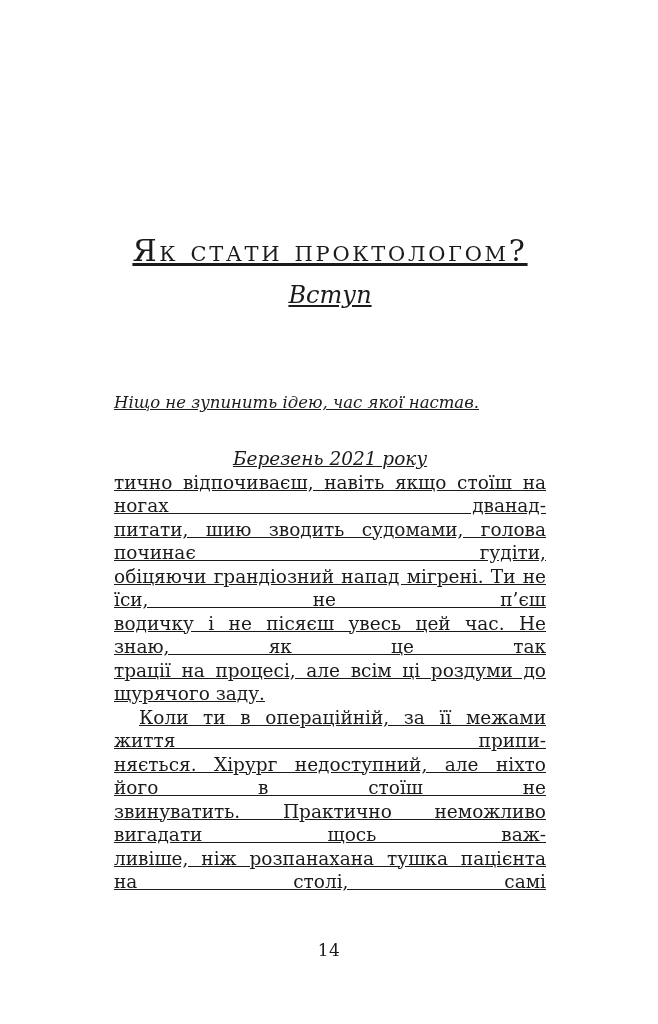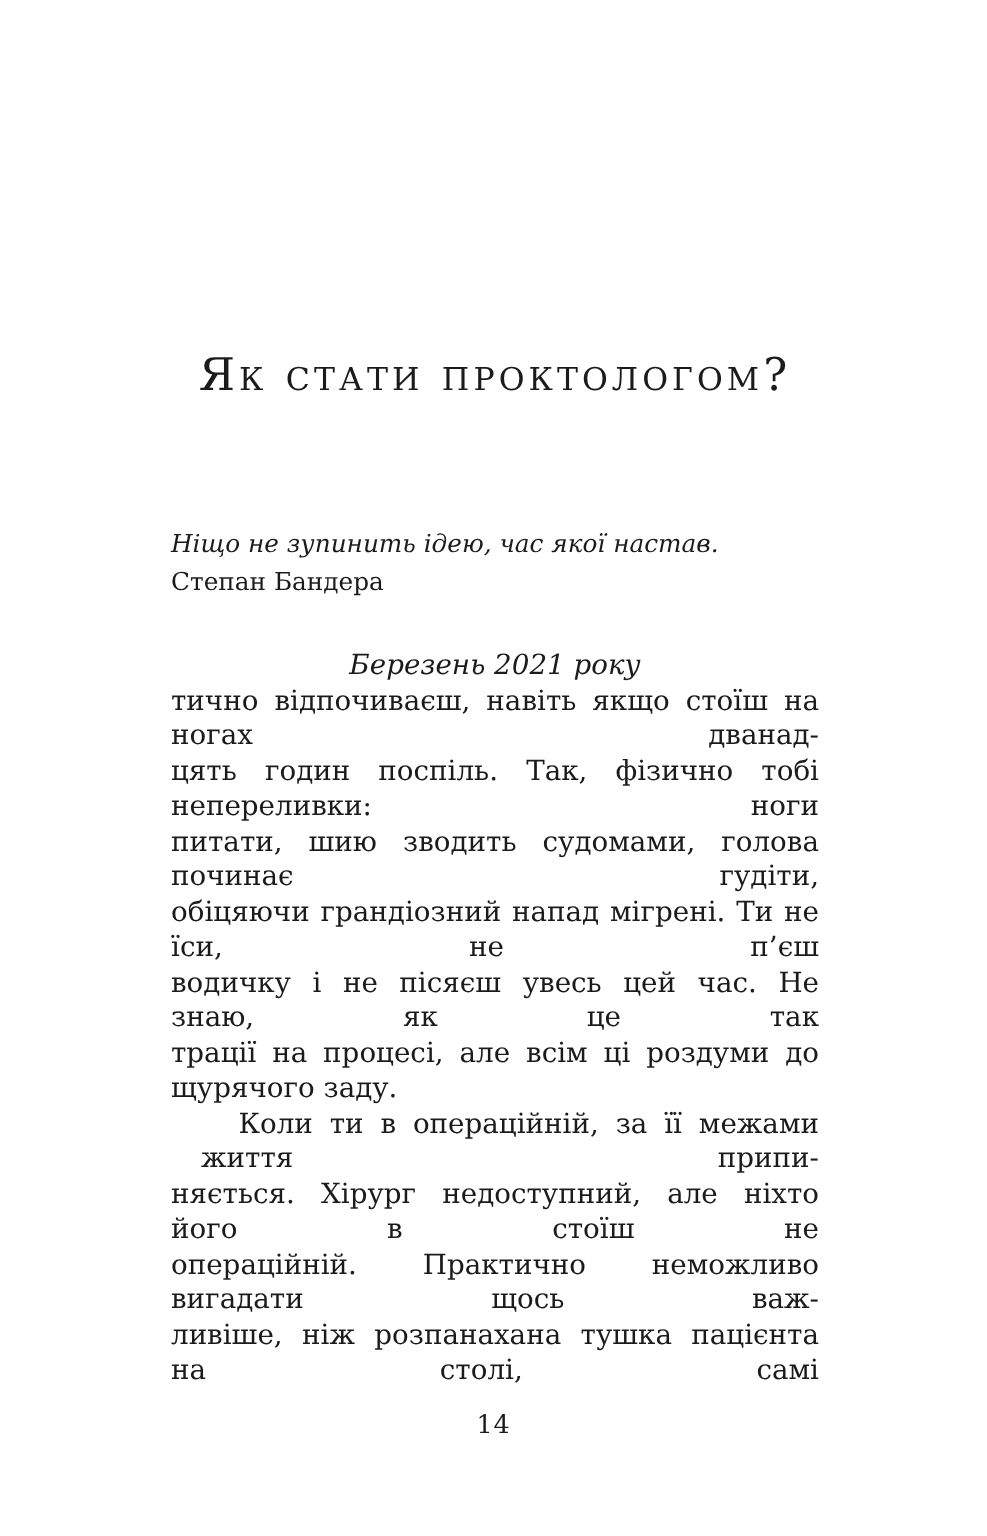--- a/index.html
+++ b/index.html
@@ -15,20 +15,21 @@
     font-family: "DejaVu Serif", "Liberation Serif", serif;
     color: #1b1b1b;
     -webkit-font-smoothing: antialiased;
   }
   .page {
     position: absolute;
     left: 114px;
     top: 0;
     width: 432px;
     height: 760px;
+    text-decoration: underline;
   }
   .chapter-title {
     margin-top: 233px;
     text-align: center;
     font-size: 30px;
     font-weight: 400;
     font-variant: small-caps;
     letter-spacing: 0.09em;
     line-height: 36px;
     white-space: nowrap;
@@ -65,53 +66,51 @@
   }
   .body-text .line {
     text-align: justify;
     white-space: normal;
   }
   .body-text .line.just {
     text-align-last: justify;
   }
   .body-text .line.indent {
     text-indent: 25px;
-    margin-left: 20px;
   }
   .page-number {
     position: absolute;
     left: 0;
     right: 0;
     top: 940px;
     text-align: center;
     font-size: 17px;
     letter-spacing: 0.03em;
   }
 </style>
 </head>
 <body>
 
 <div class="page">
   <div class="chapter-title">Як стати проктологом?</div>
 
+  <div class="chapter-subtitle">Вступ</div>
 
   <div class="epigraph">
     <div class="quote">Ніщо не зупинить ідею, час якої настав.</div>
-    <div class="attribution">Степан Бандера</div>
   </div>
 
   <div class="section-date">Березень 2021 року</div>
 
   <div class="body-text">
       <div class="line just">тично відпочиваєш, навіть якщо стоїш на ногах дванад-</div>
-      <div class="line just">цять годин поспіль. Так, фізично тобі непереливки: ноги</div>
       <div class="line just">питати, шию зводить судомами, голова починає гудіти,</div>
       <div class="line just">обіцяючи грандіозний напад мігрені. Ти не їси, не п’єш</div>
       <div class="line just">водичку і не пісяєш увесь цей час. Не знаю, як це так</div>
       <div class="line">трації на процесі, але всім ці роздуми до щурячого заду.</div>
       <div class="line just indent">Коли ти в операційній, за її межами життя припи-</div>
       <div class="line just">няється. Хірург недоступний, але ніхто його в стоїш не</div>
-      <div class="line just">операційній. Практично неможливо вигадати щось важ-</div>
+      <div class="line just">звинуватить. Практично неможливо вигадати щось важ-</div>
       <div class="line just">ливіше, ніж розпанахана тушка пацієнта на столі, самі</div>
     </div>
 </div>
 
 <div class="page-number">14</div>
 
 </body></html>

